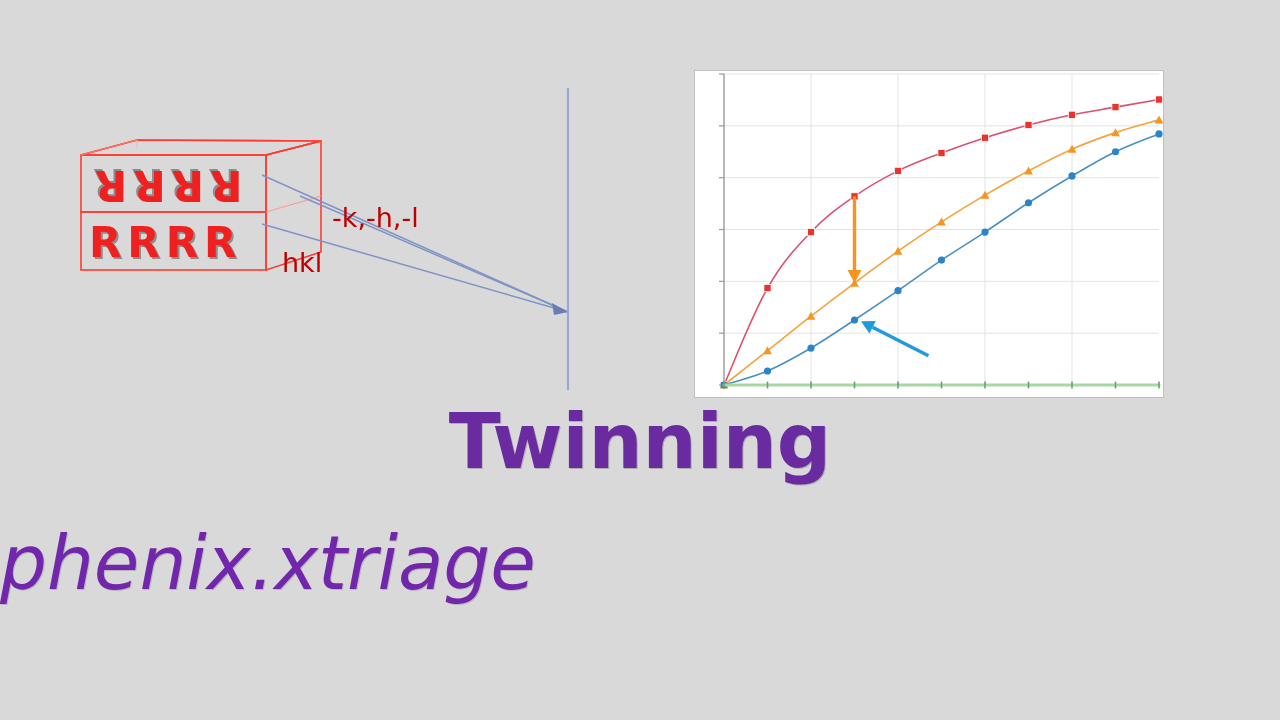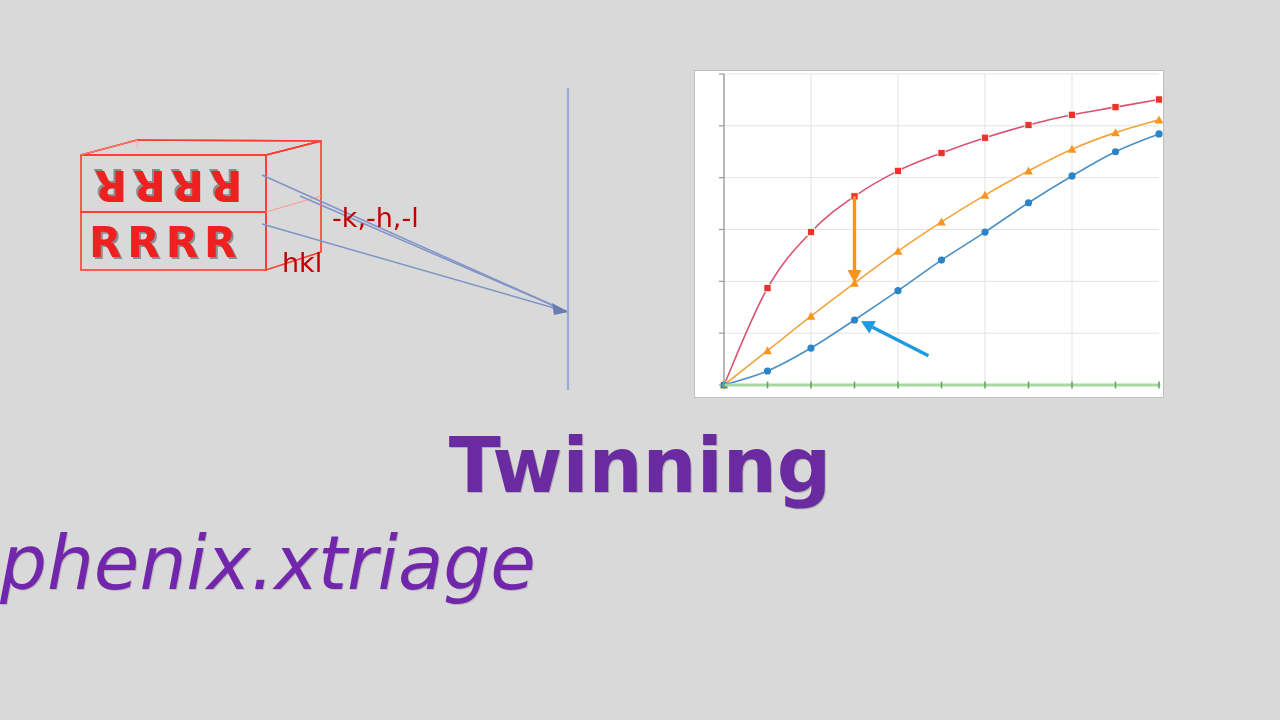--- a/index.html
+++ b/index.html
@@ -65,21 +65,21 @@
     width: 470px; height: 328px;
     background: #ffffff;
     border: 1px solid #bfbfbf;
     box-sizing: border-box;
   }
   #chart-svg { display: block; }
 
   
   #title-main {
     position: absolute;
-    left: 0; top: 426px;
+    left: 0; top: 402px;
     width: 1280px;
     text-align: center;
     font-family: "DejaVu Sans", sans-serif;
     font-weight: bold;
     font-size: 76px;
     color: #6a2aa0;
     line-height: 1.05;
     text-shadow: 1px 1px 0 rgba(140,140,140,0.55);
   }
   #title-sub {

